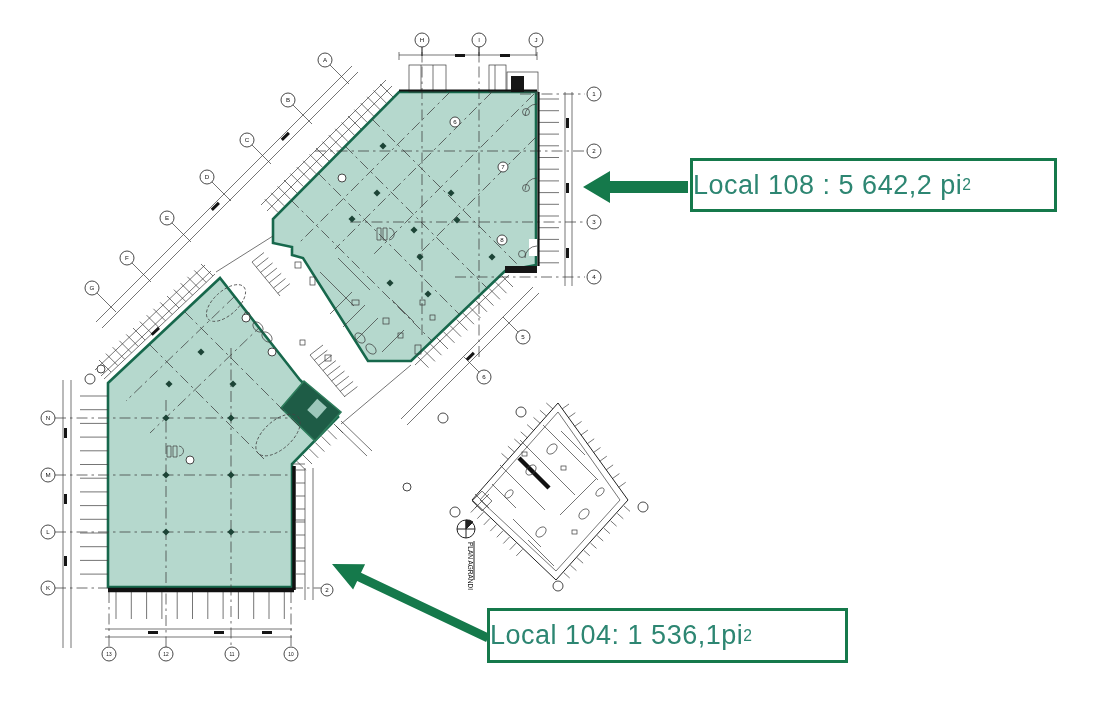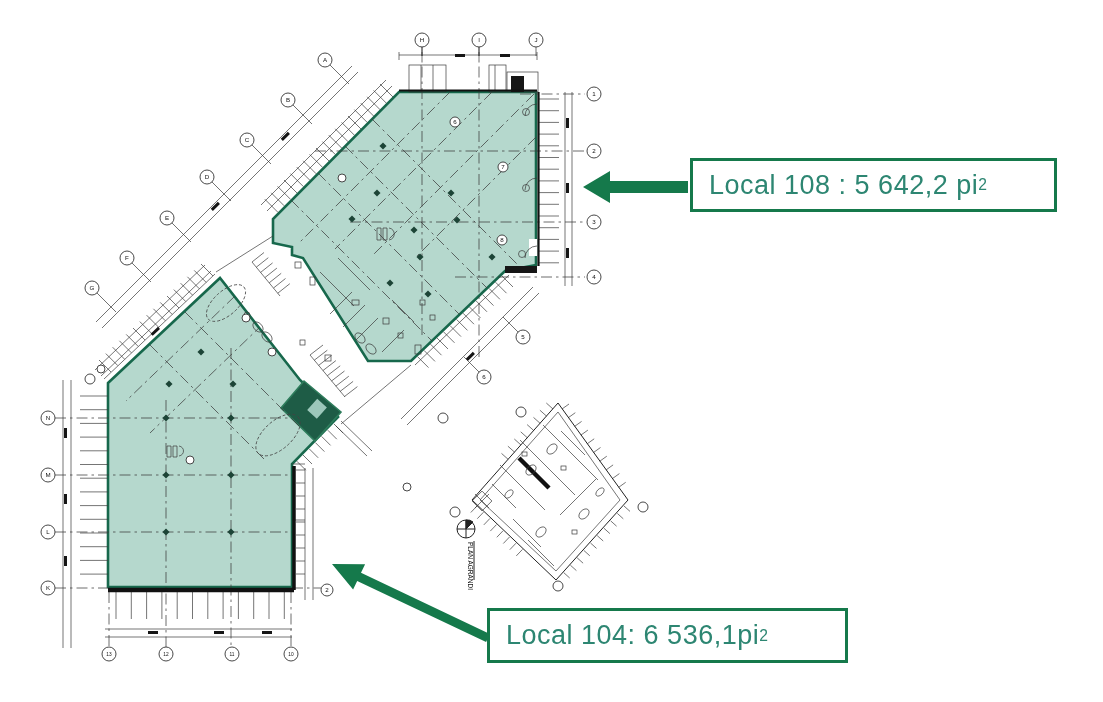--- a/index.html
+++ b/index.html
@@ -13,21 +13,21 @@
   .thick{stroke:#111;fill:none;}
   .grid{stroke:#3c3c3c;stroke-width:0.75;fill:none;stroke-dasharray:11 4 2.5 4;}
   .colsq{fill:#1c4436;}
   .smudge{fill:#161616;}
   .cloud{stroke:#444;stroke-width:0.8;fill:none;stroke-dasharray:3 2;}
   .mk-line{stroke:#333;stroke-width:0.7;}
   .mk-circle{fill:#fff;stroke:#333;stroke-width:0.9;}
   .mk-text{fill:#111;}
   .anno{position:absolute;display:flex;align-items:center;box-sizing:border-box;
         background:#fff;border:3px solid var(--arrow-green);color:var(--label-text);
-        font-size:27px;letter-spacing:0.5px;padding-left:16px;white-space:nowrap;}
+        font-size:27px;letter-spacing:0.5px;white-space:nowrap;}
   .anno sup{font-size:0.58em;vertical-align:super;line-height:0;}
   #label108{left:690px;top:158px;width:367px;height:54px;}
   #label104{left:487px;top:608px;width:361px;height:55px;}
   .arrow{fill:var(--arrow-green);stroke:none;}
 </style>
 </head>
 <body>
 
 <div id="stage">
 
@@ -443,17 +443,17 @@
 
   <path class="arrow" d="M583,187 L610,171 L610,181 L688,181 L688,193 L610,193 L610,203 Z"></path>
   <path class="arrow" d="M332,564 L353.1,589.4 L357.2,580.9 L486.1,642.1 L489.9,633.9 L361,572.7 L365.1,564.2 Z"></path>
 </svg>
 
 <div class="anno" id="label108">
   <span>Local 108 : 5 642,2 pi</span>
       <sup>2</sup>
 </div>
 <div class="anno" id="label104">
-  <span>Local 104: 6 536,1pi</span>
+  <span>Local 104: 1 536,1pi</span>
       <sup>2</sup>
 </div>
 
 </div>
 
 </body></html>

